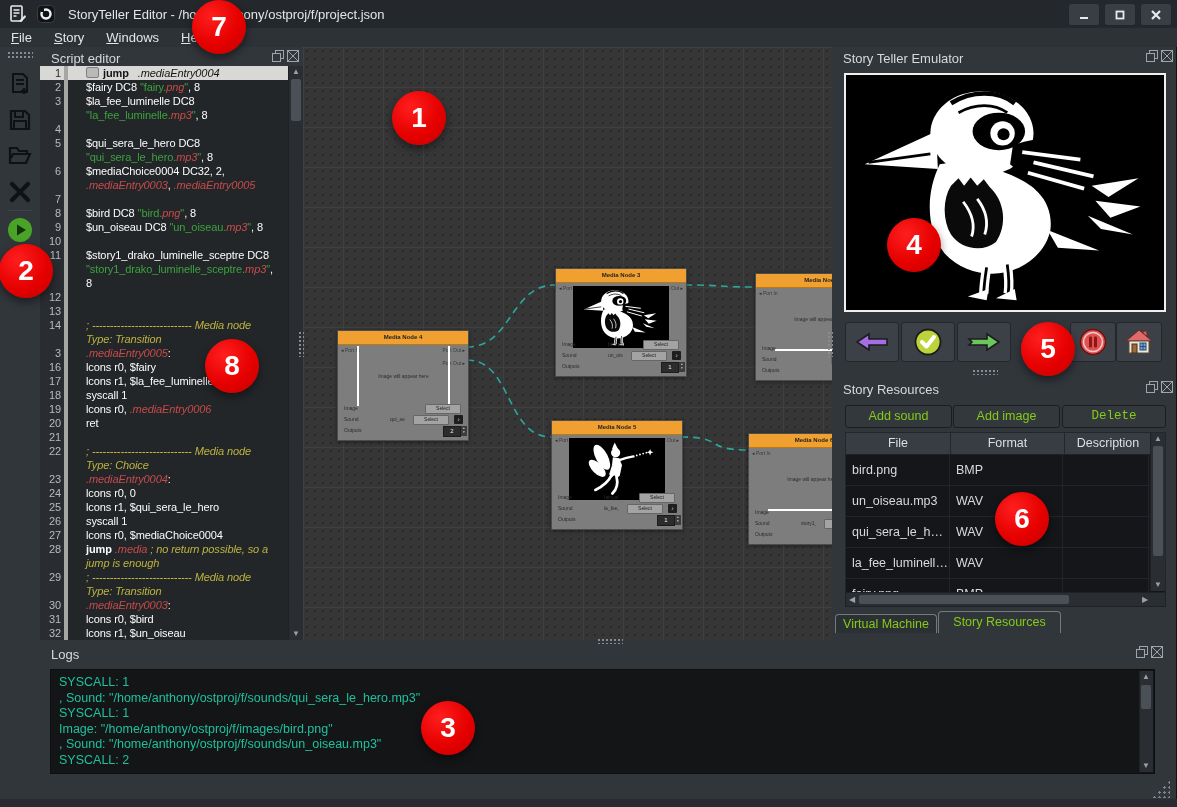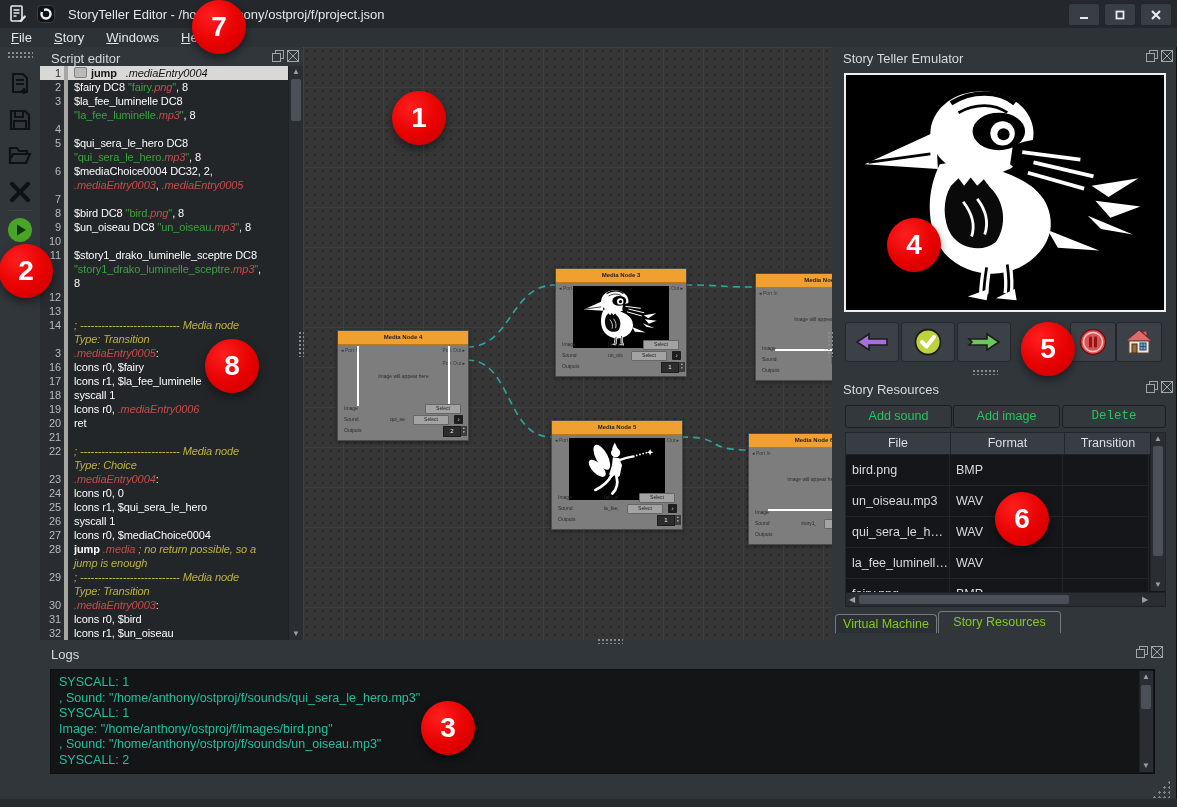--- a/index.html
+++ b/index.html
@@ -26,21 +26,21 @@
   .dock-header{position:absolute;left:0;top:0;right:0;height:19px;display:flex;align-items:flex-end;}
   .dock-title{font-size:13px;color:#d6d9db;margin-left:11px;}
   .dock-icons{position:absolute;right:4px;top:3px;display:flex;gap:3px;}
   .dock-ic{width:12px;height:12px;}
   
   .dock-script{left:40px;top:47px;width:263px;height:593px;}
   .editor{position:absolute;left:0;top:19px;width:263px;height:574px;background:#232629;overflow:hidden;}
   .ed-row{display:flex;height:14px;line-height:14px;font-size:11px;letter-spacing:-0.1px;white-space:pre;}
   .gut{width:21px;flex:none;text-align:right;padding-right:3px;color:#b6bbbf;background:#292d31;}
   .strip{width:4px;flex:none;background:#a6a6a3;}
-  .txt{flex:1;padding-left:6px;overflow:hidden;}
+  .txt{flex:1;padding-left:18px;overflow:hidden;}
   .hl{background:#d8d8d6;}
   .hl .gut{background:#d8d8d6;color:#2a2a2a;}
   .c-w{color:#fcfcfc}.c-g{color:#3ba23e}.c-r{color:#c84a4a;font-style:italic}
   .c-y{color:#bdb33e;font-style:italic}.c-wb{color:#fcfcfc;font-weight:bold}
   .c-kb{color:#141414;font-weight:bold}.c-ki{color:#141414;font-style:italic}
   .mark{display:inline-block;width:11px;height:9px;background:#b9b9b7;border:1px solid #808080;border-radius:2px;margin-right:4px;vertical-align:-1px;}
   .ed-scroll{position:absolute;right:0;top:19px;width:14px;height:574px;background:#2a2e32;border-left:1px solid #1e2225;}
   
   .sb-arrow{position:absolute;left:2px;width:10px;height:10px;color:#9aa0a5;font-size:8px;line-height:10px;text-align:center;}
   .sb-thumb{position:absolute;left:2px;width:10px;background:#4a5056;border-radius:2px;}
@@ -65,21 +65,21 @@
   .nsel{position:absolute;right:14px;top:1px;width:34px;height:8px;background:#a3a3a3;border:1px solid #666;border-radius:1px;font-size:5px;line-height:7px;text-align:center;color:#1d1d1d;}
   .nsel.wide{right:2px;}
   .nspk{position:absolute;right:0;top:1px;width:9px;height:9px;background:#1e1e1e;border-radius:1px;color:#e8e8e8;font-size:5px;line-height:9px;text-align:center;}
   .nspin{position:absolute;right:2px;top:1px;width:16px;height:9px;background:#2c2c2c;color:#f0f0f0;font-size:6px;line-height:9px;text-align:center;border:1px solid #1c1c1c;}
   .nspin b{position:absolute;right:-7px;top:-1px;width:6px;height:10px;background:#3c3c3c;color:#cfcfcf;font-size:3.5px;line-height:4px;}
   
   .dock-right{left:832px;top:47px;width:345px;height:593px;}
   .emu-screen{position:absolute;left:12px;top:26px;width:318px;height:235px;background:#000;border:2px solid #efefef;overflow:hidden;}
   .emu-btn{position:absolute;height:38px;background:#3c4147;border:1px solid #23272b;border-radius:3px;display:flex;align-items:center;justify-content:center;}
   .rsplit{background-image:radial-gradient(#878d92 1px,transparent 1.2px);background-size:4px 4px;}
-  .res-btn{position:absolute;top:358px;height:21px;background:#33383d;border:1px solid #1b1e21;border-radius:3px;color:#22c55e;font-size:12.5px;text-align:center;line-height:21px;}
+  .res-btn{position:absolute;top:358px;height:21px;background:#33383d;border:1px solid #1b1e21;border-radius:3px;color:#84cc16;font-size:12.5px;text-align:center;line-height:21px;}
   .res-table{position:absolute;left:13px;top:385px;width:319px;height:160px;background:#141619;border:1px solid #23262a;overflow:hidden;}
   .res-head{display:flex;height:21px;background:#383d43;border-bottom:1px solid #1f2327;}
   .res-head div{font-size:12.5px;color:#dcdfe1;text-align:center;line-height:21px;border-right:1px solid #23272b;overflow:hidden;}
   .res-row{display:flex;height:30px;border-bottom:1px solid #212428;}
   .res-row div{font-size:12.5px;color:#d8dadc;line-height:30px;padding-left:6px;border-right:1px solid #212428;overflow:hidden;white-space:nowrap;text-overflow:ellipsis;box-sizing:border-box;}
   .col-f{width:104px;flex:none;}.col-m{width:113px;flex:none;}.col-d{width:86px;flex:none;}
   .vscroll{position:absolute;right:0;top:0;width:14px;height:158px;background:#2a2e32;border-left:1px solid #1e2225;}
   .hscroll{position:absolute;left:13px;top:545px;width:319px;height:13px;background:#2a2e32;border:1px solid #1e2225;}
   .hthumb{position:absolute;left:13px;top:2px;width:210px;height:9px;background:#4a5056;border-radius:2px;}
   .harrow{position:absolute;top:2px;width:10px;height:10px;color:#9aa0a5;font-size:8px;line-height:9px;text-align:center;}
@@ -453,21 +453,21 @@
   </div>
   <div id="res-buttons">
       <div class="res-btn" style="left: 13px; width: 105px;">Add sound</div>
       <div class="res-btn" style="left: 121px; width: 105px;">Add image</div>
       <div class="res-btn" style="left: 230px; width: 102px; font-family: Liberation Mono, monospace;">Delete</div>
     </div>
   <div class="res-table">
     <div class="res-head" id="res-head">
         <div class="col-f">File</div>
         <div class="col-m">Format</div>
-        <div class="col-d">Transition</div>
+        <div class="col-d">Description</div>
       </div>
     <div id="res-rows">
         <div class="res-row">
           <div class="col-f">bird.png</div>
           <div class="col-m">BMP</div>
           <div class="col-d"></div>
         </div>
         <div class="res-row">
           <div class="col-f">un_oiseau.mp3</div>
           <div class="col-m">WAV</div>

